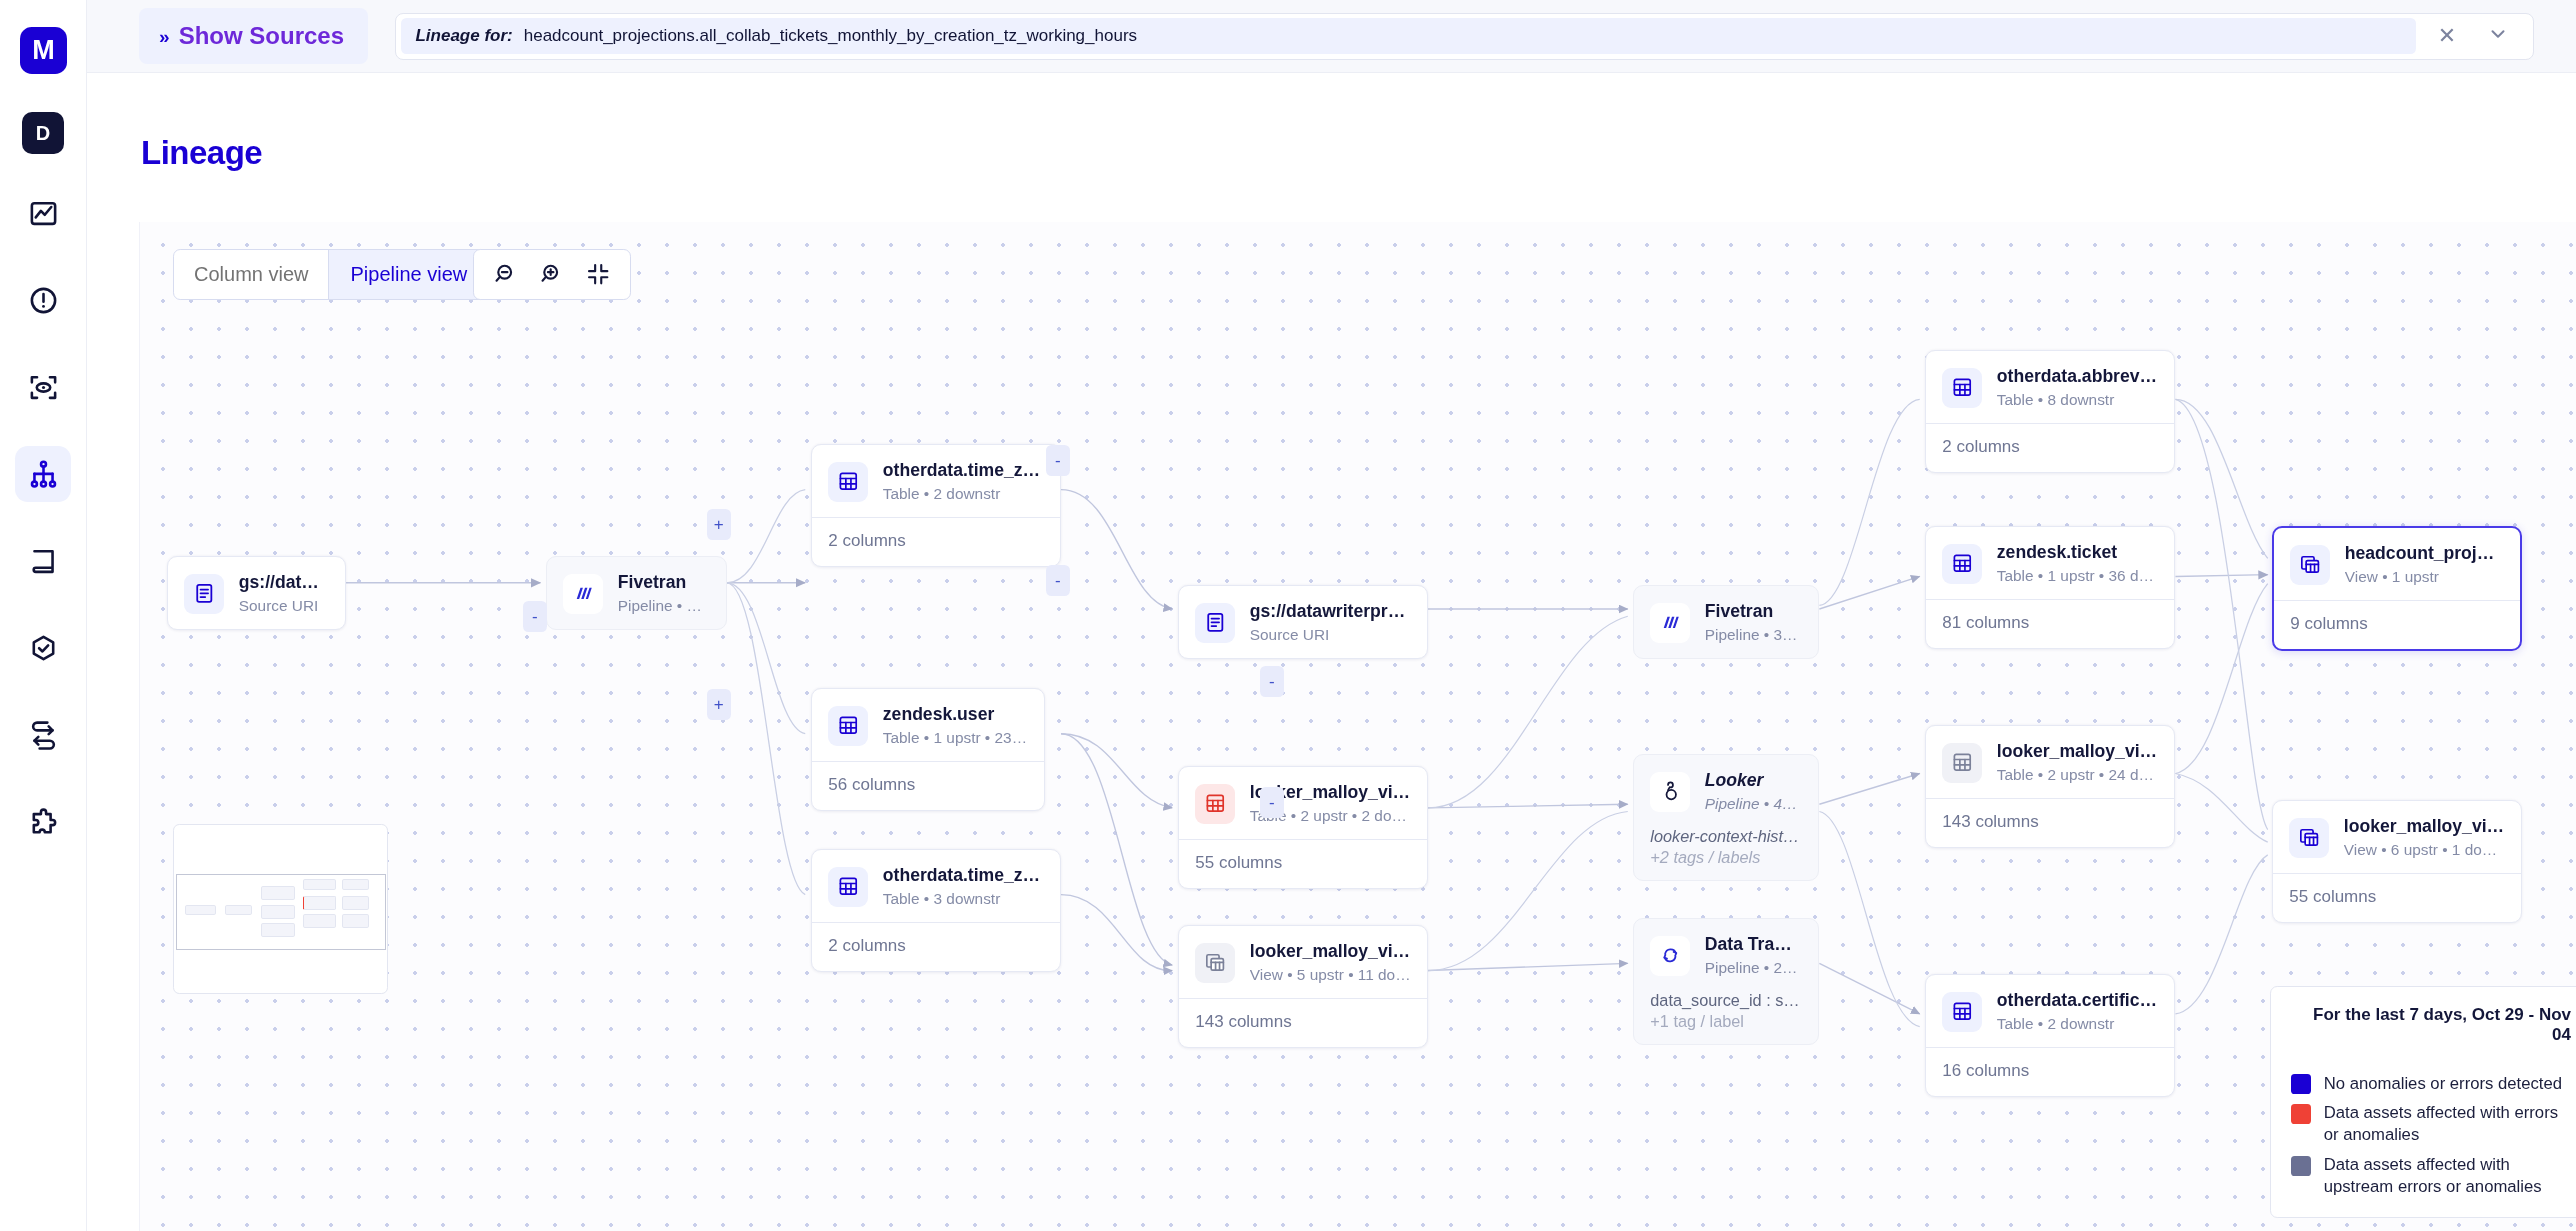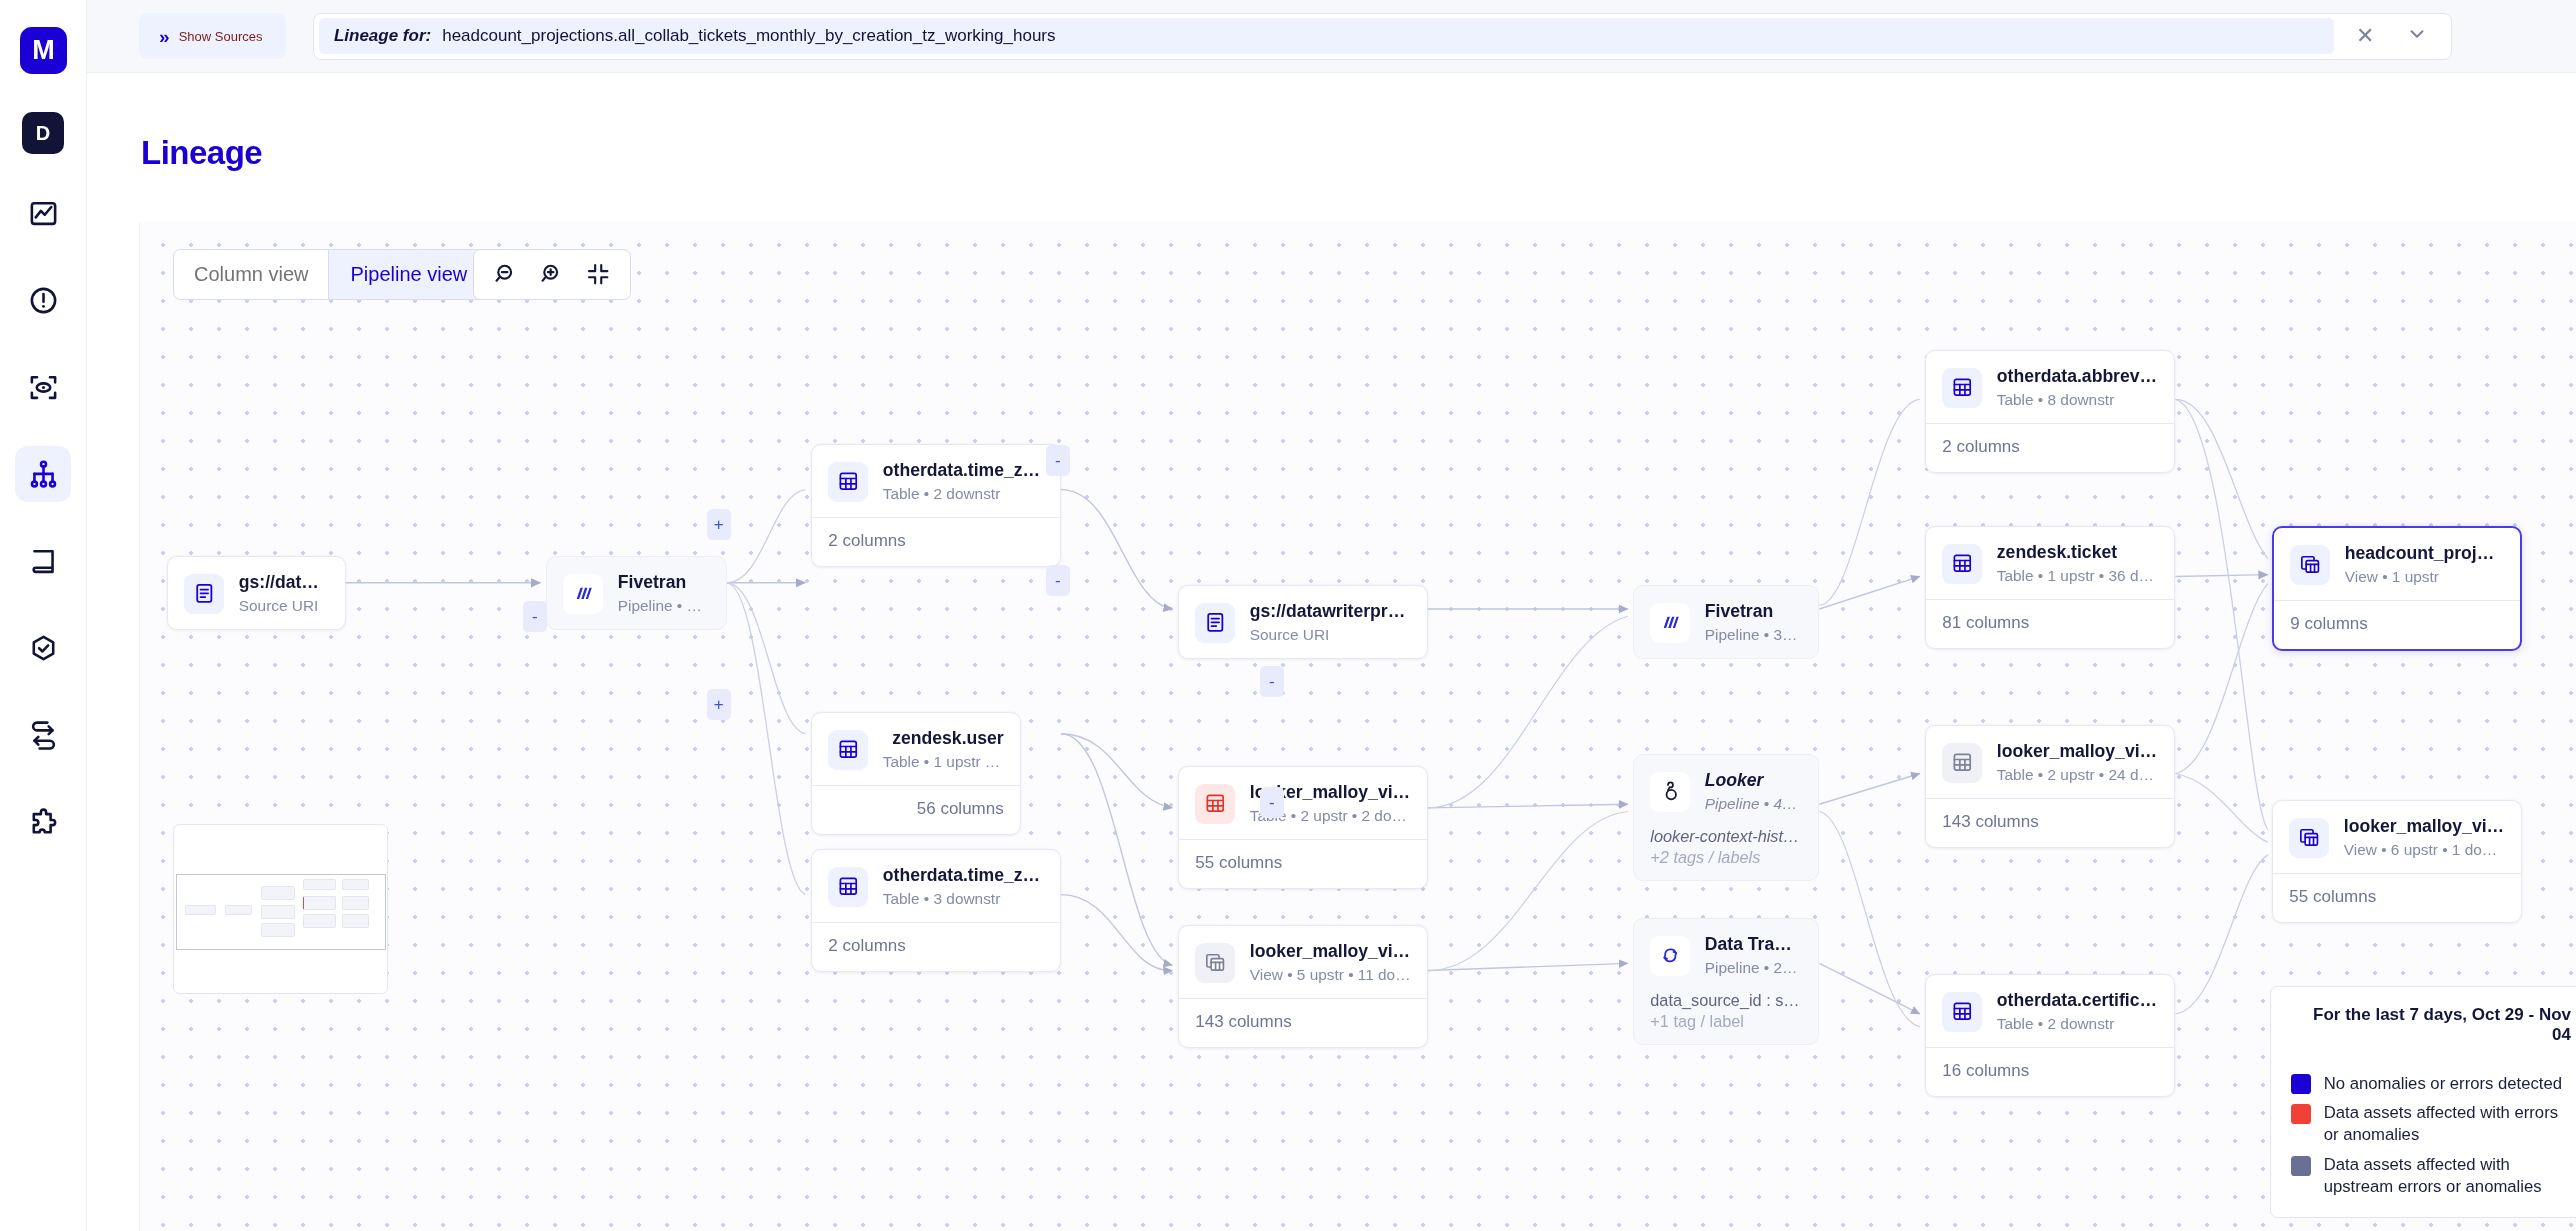--- a/index.html
+++ b/index.html
@@ -42,21 +42,21 @@
     position: absolute; left: 0; top: 0; width: 2489px; height: 73px;
     background: #f7f8fc; border-bottom: 0.9px solid #eceef5;
     display: flex; align-items: center; padding-left: 52px;
   }
   .show-sources {
     display: flex; align-items: center; gap: 11.8px;
     background: #eef1fe; border-radius: 8.1px;
     padding: 13.6px 23.5px 13.6px 20px; cursor: pointer;
   }
   .show-sources .chev { color: #1a00d4; font-size: 19px; font-weight: bold; line-height: 1; letter-spacing: -2.7px; }
-  .show-sources .lbl { color: #7f1d1d; font-size: 13px; font-weight: normal; }
+  .show-sources .lbl { color: #6d28d9; font-size: 24px; font-weight: bold; }
 
   .lineage-bar {
     margin-left: 27px; width: 2139px; height: 47px;
     background: #ffffff; border: 0.9px solid #e2e5f0; border-radius: 8.1px;
     display: flex; align-items: center; padding: 0 7.2px 0 0;
   }
   .lineage-chip {
     background: #eef1fe; border-radius: 5.4px; height: 36px; margin-left: 5.4px;
     display: flex; align-items: center; gap: 11px; padding: 0 14.5px;
     flex: 1; min-width: 0;
@@ -426,21 +426,21 @@
                   <line x1="14.8" y1="9" x2="14.8" y2="20.4"></line>
                 </svg>
               </div>
       <div class="txt">
         <div class="name">otherdata.time_zone_to_co...</div>
         <div class="meta">Table • 2 downstr</div>
       </div>
             </div>
             <div class="foot">2 columns</div>
           </div>
-          <div class="node" style="left: 671px; top: 490px; width: 210px; text-align: right;">
+          <div class="node" style="left: 671px; top: 466px; width: 234px;">
             <div class="head">
       <div class="ico ">
                 <svg viewBox="0 0 24 24" fill="none" stroke="#1a00d4" stroke-width="1.8" stroke-linecap="round">
                   <rect x="3.6" y="3.6" width="16.8" height="16.8" rx="2"></rect>
                   <line x1="3.6" y1="9" x2="20.4" y2="9"></line>
                   <line x1="3.6" y1="14.7" x2="20.4" y2="14.7"></line>
                   <line x1="9.4" y1="9" x2="9.4" y2="20.4"></line>
                   <line x1="14.8" y1="9" x2="14.8" y2="20.4"></line>
                 </svg>
               </div>

